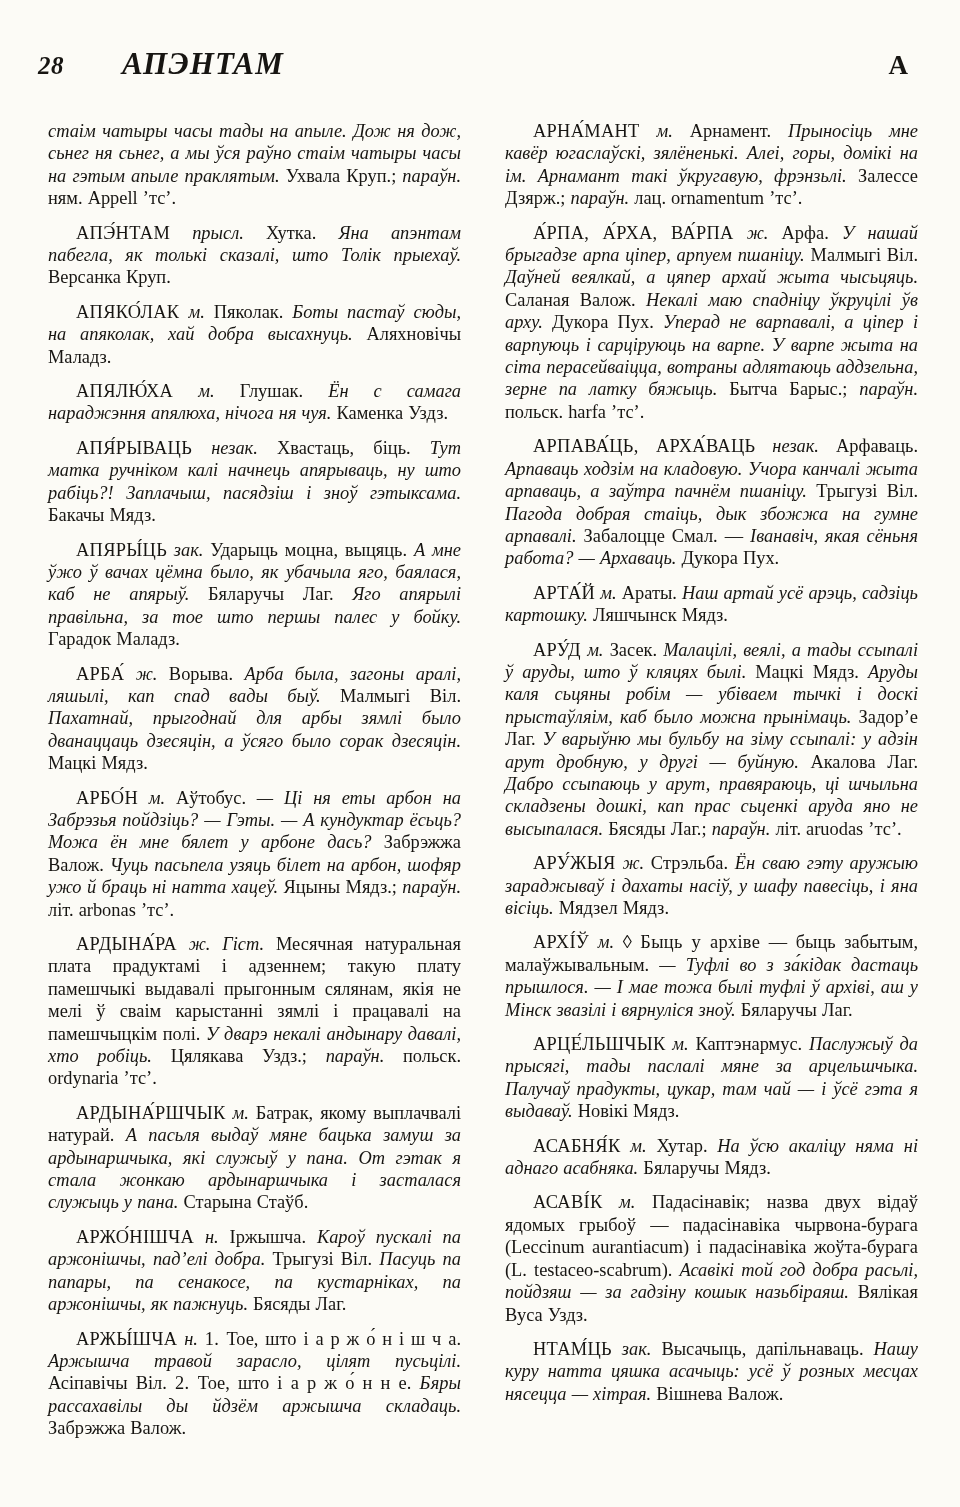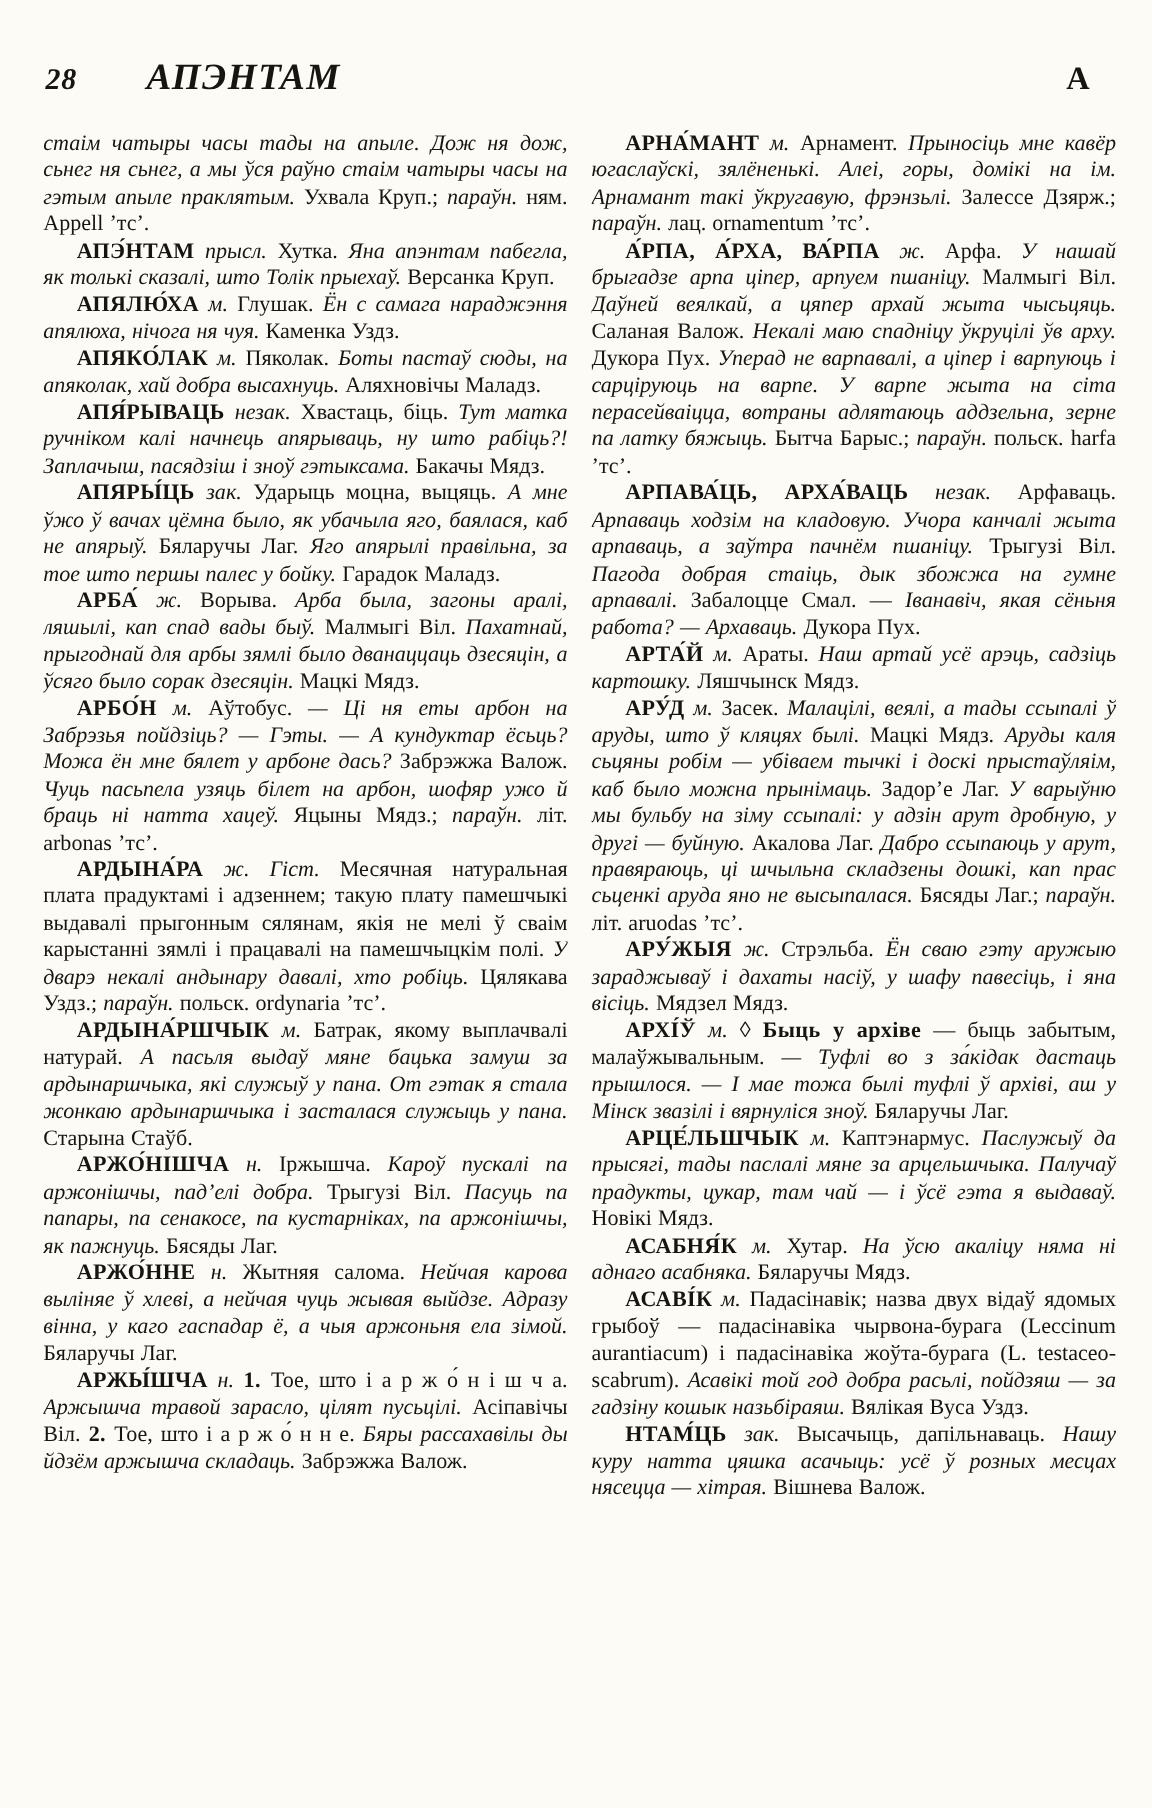--- a/index.html
+++ b/index.html
@@ -47,49 +47,48 @@
   }
   .col {
     flex:1 1 0;
     min-width:0;
     text-align:justify;
     font-size:18.4px;
     line-height:22.4px;
     overflow:hidden;
     word-spacing:0.5px;
   }
-  p.para { margin:0; padding:0; }
+  p.para { margin:12px; padding:0; }
   p.indent { text-indent:28px; }
-  .seg-bold { font-weight:bold; letter-spacing:0.3px; }
+  .seg-bold { font-weight:normal; letter-spacing:0.3px; }
   .seg-italic { font-style:italic; }
   .seg-regular { font-style:normal; }
 </style>
 </head>
 <body>
 
 <div class="page">
   <header class="running-head">
     <span class="page-num">28</span>
     <span class="guide">АПЭНТАМ</span>
     <span class="section-letter">А</span>
   </header>
   <main class="columns">
     <section class="col">
         <p class="para"><span class="seg-italic">стаім чатыры часы тады на апыле. Дож ня дож, сьнег ня сьнег, а мы ўся раўно стаім чатыры часы на гэтым апыле праклятым. </span><span class="seg-regular">Ухвала Круп.; </span><span class="seg-italic">параўн. </span><span class="seg-regular">ням. Appell ’тс’.</span></p>
         <p class="para indent"><span class="seg-bold">АПЭ́НТАМ</span><span class="seg-italic"> прысл. </span><span class="seg-regular">Хутка. </span><span class="seg-italic">Яна апэнтам пабегла, як толькі сказалі, што Толік прыехаў. </span><span class="seg-regular">Версанка Круп.</span></p>
+        <p class="para indent"><span class="seg-bold">АПЯКО́ЛАК</span><span class="seg-italic"> м. </span><span class="seg-regular">Пяколак. </span><span class="seg-italic">Боты пастаў сюды, на апяколак, хай добра высахнуць. </span><span class="seg-regular">Аляхновічы Маладз.</span></p>
         <p class="para indent"><span class="seg-bold">АПЯЛЮ́ХА</span><span class="seg-italic"> м. </span><span class="seg-regular">Глушак. </span><span class="seg-italic">Ён с самага нараджэння апялюха, нічога ня чуя. </span><span class="seg-regular">Каменка Уздз.</span></p>
-        <p class="para indent"><span class="seg-bold">АПЯКО́ЛАК</span><span class="seg-italic"> м. </span><span class="seg-regular">Пяколак. </span><span class="seg-italic">Боты пастаў сюды, на апяколак, хай добра высахнуць. </span><span class="seg-regular">Аляхновічы Маладз.</span></p>
         <p class="para indent"><span class="seg-bold">АПЯ́РЫВАЦЬ</span><span class="seg-italic"> незак. </span><span class="seg-regular">Хвастаць, біць. </span><span class="seg-italic">Тут матка ручніком калі начнець апярываць, ну што рабіць?! Заплачыш, пасядзіш і зноў гэтыксама. </span><span class="seg-regular">Бакачы Мядз.</span></p>
         <p class="para indent"><span class="seg-bold">АПЯРЫ́ЦЬ</span><span class="seg-italic"> зак. </span><span class="seg-regular">Ударыць моцна, выцяць. </span><span class="seg-italic">А мне ўжо ў вачах цёмна было, як убачыла яго, баялася, каб не апярыў. </span><span class="seg-regular">Бяларучы Лаг. </span><span class="seg-italic">Яго апярылі правільна, за тое што першы палес у бойку. </span><span class="seg-regular">Гарадок Маладз.</span></p>
         <p class="para indent"><span class="seg-bold">АРБА́</span><span class="seg-italic"> ж. </span><span class="seg-regular">Ворыва. </span><span class="seg-italic">Арба была, загоны аралі, ляшылі, кап спад вады быў. </span><span class="seg-regular">Малмыгі Віл. </span><span class="seg-italic">Пахатнай, прыгоднай для арбы зямлі было дванаццаць дзесяцін, а ўсяго было сорак дзесяцін. </span><span class="seg-regular">Мацкі Мядз.</span></p>
         <p class="para indent"><span class="seg-bold">АРБО́Н</span><span class="seg-italic"> м. </span><span class="seg-regular">Аўтобус. </span><span class="seg-italic">— Ці ня еты арбон на Забрэзья пойдзіць? — Гэты. — А кундуктар ёсьць? Можа ён мне бялет у арбоне дась? </span><span class="seg-regular">Забрэжжа Валож. </span><span class="seg-italic">Чуць пасьпела узяць білет на арбон, шофяр ужо й браць ні натта хацеў. </span><span class="seg-regular">Яцыны Мядз.; </span><span class="seg-italic">параўн. </span><span class="seg-regular">літ. arbonas ’тс’.</span></p>
         <p class="para indent"><span class="seg-bold">АРДЫНА́РА</span><span class="seg-italic"> ж. Гіст. </span><span class="seg-regular">Месячная натуральная плата прадуктамі і адзеннем; такую плату памешчыкі выдавалі прыгонным сялянам, якія не мелі ў сваім карыстанні зямлі і працавалі на памешчыцкім полі. </span><span class="seg-italic">У дварэ некалі андынару давалі, хто робіць. </span><span class="seg-regular">Цялякава Уздз.; </span><span class="seg-italic">параўн. </span><span class="seg-regular">польск. ordynaria ’тс’.</span></p>
         <p class="para indent"><span class="seg-bold">АРДЫНА́РШЧЫК</span><span class="seg-italic"> м. </span><span class="seg-regular">Батрак, якому выплачвалі натурай. </span><span class="seg-italic">А пасьля выдаў мяне бацька замуш за ардынаршчыка, які служыў у пана. От гэтак я стала жонкаю ардынаршчыка і засталася служыць у пана. </span><span class="seg-regular">Старына Стаўб.</span></p>
         <p class="para indent"><span class="seg-bold">АРЖО́НІШЧА</span><span class="seg-italic"> н. </span><span class="seg-regular">Іржышча. </span><span class="seg-italic">Кароў пускалі па аржонішчы, пад’елі добра. </span><span class="seg-regular">Трыгузі Віл. </span><span class="seg-italic">Пасуць па папары, па сенакосе, па кустарніках, па аржонішчы, як пажнуць. </span><span class="seg-regular">Бясяды Лаг.</span></p>
-        <p class="para indent"><span class="seg-bold">АРЖО́ННЕ</span><span class="seg-italic"> н. </span><span class="seg-regular">Жытняя салома. </span><span class="seg-italic">Нейчая карова выліняе ў хлеві, а нейчая чуць жывая выйдзе. Адразу вінна, у каго гаспадар ё, а чыя аржоньня ела зімой. </span><span class="seg-regular">Бяларучы Лаг.</span></p>
         <p class="para indent"><span class="seg-bold">АРЖЫ́ШЧА</span><span class="seg-italic"> н. </span><span class="seg-bold">1. </span><span class="seg-regular">Тое, што і а р ж о́ н і ш ч а. </span><span class="seg-italic">Аржышча травой зарасло, цілят пусьцілі. </span><span class="seg-regular">Асіпавічы Віл. </span><span class="seg-bold">2. </span><span class="seg-regular">Тое, што і а р ж о́ н н е. </span><span class="seg-italic">Бяры рассахавілы ды йдзём аржышча складаць. </span><span class="seg-regular">Забрэжжа Валож.</span></p>
       </section>
     <section class="col">
         <p class="para indent"><span class="seg-bold">АРНА́МАНТ</span><span class="seg-italic"> м. </span><span class="seg-regular">Арнамент. </span><span class="seg-italic">Прыносіць мне кавёр югаслаўскі, зялёненькі. Алеі, горы, домікі на ім. Арнамант такі ўкругавую, фрэнзьлі. </span><span class="seg-regular">Залессе Дзярж.; </span><span class="seg-italic">параўн. </span><span class="seg-regular">лац. ornamentum ’тс’.</span></p>
         <p class="para indent"><span class="seg-bold">А́РПА, А́РХА, ВА́РПА</span><span class="seg-italic"> ж. </span><span class="seg-regular">Арфа. </span><span class="seg-italic">У нашай брыгадзе арпа ціпер, арпуем пшаніцу. </span><span class="seg-regular">Малмыгі Віл. </span><span class="seg-italic">Даўней веялкай, а цяпер архай жыта чысьцяць. </span><span class="seg-regular">Саланая Валож. </span><span class="seg-italic">Некалі маю спадніцу ўкруцілі ўв арху. </span><span class="seg-regular">Дукора Пух. </span><span class="seg-italic">Уперад не варпавалі, а ціпер і варпуюць і сарціруюць на варпе. У варпе жыта на сіта перасейваіцца, вотраны адлятаюць аддзельна, зерне па латку бяжыць. </span><span class="seg-regular">Бытча Барыс.; </span><span class="seg-italic">параўн. </span><span class="seg-regular">польск. harfa ’тс’.</span></p>
         <p class="para indent"><span class="seg-bold">АРПАВА́ЦЬ, АРХА́ВАЦЬ</span><span class="seg-italic"> незак. </span><span class="seg-regular">Арфаваць. </span><span class="seg-italic">Арпаваць ходзім на кладовую. Учора канчалі жыта арпаваць, а заўтра пачнём пшаніцу. </span><span class="seg-regular">Трыгузі Віл. </span><span class="seg-italic">Пагода добрая стаіць, дык збожжа на гумне арпавалі. </span><span class="seg-regular">Забалоцце Смал. — </span><span class="seg-italic">Іванавіч, якая сёньня работа? — Архаваць. </span><span class="seg-regular">Дукора Пух.</span></p>
         <p class="para indent"><span class="seg-bold">АРТА́Й</span><span class="seg-italic"> м. </span><span class="seg-regular">Араты. </span><span class="seg-italic">Наш артай усё арэць, садзіць картошку. </span><span class="seg-regular">Ляшчынск Мядз.</span></p>
         <p class="para indent"><span class="seg-bold">АРУ́Д</span><span class="seg-italic"> м. </span><span class="seg-regular">Засек. </span><span class="seg-italic">Малацілі, веялі, а тады ссыпалі ў аруды, што ў кляцях былі. </span><span class="seg-regular">Мацкі Мядз. </span><span class="seg-italic">Аруды каля сьцяны робім — убіваем тычкі і доскі прыстаўляім, каб было можна прынімаць. </span><span class="seg-regular">Задор’е Лаг. </span><span class="seg-italic">У варыўню мы бульбу на зіму ссыпалі: у адзін арут дробную, у другі — буйную. </span><span class="seg-regular">Акалова Лаг. </span><span class="seg-italic">Дабро ссыпаюць у арут, правяраюць, ці шчыльна складзены дошкі, кап прас сьценкі аруда яно не высыпалася. </span><span class="seg-regular">Бясяды Лаг.; </span><span class="seg-italic">параўн. </span><span class="seg-regular">літ. aruodas ’тс’.</span></p>
         <p class="para indent"><span class="seg-bold">АРУ́ЖЫЯ</span><span class="seg-italic"> ж. </span><span class="seg-regular">Стрэльба. </span><span class="seg-italic">Ён сваю гэту аружыю зараджываў і дахаты насіў, у шафу павесіць, і яна вісіць. </span><span class="seg-regular">Мядзел Мядз.</span></p>
         <p class="para indent"><span class="seg-bold">АРХІ́Ў</span><span class="seg-italic"> м. </span><span class="seg-regular">◊ </span><span class="seg-bold">Быць у архіве</span><span class="seg-regular"> — быць забытым, малаўжывальным. </span><span class="seg-italic">— Туфлі во з за́кідак дастаць прышлося. — І мае тожа былі туфлі ў архіві, аш у Мінск звазілі і вярнуліся зноў. </span><span class="seg-regular">Бяларучы Лаг.</span></p>

